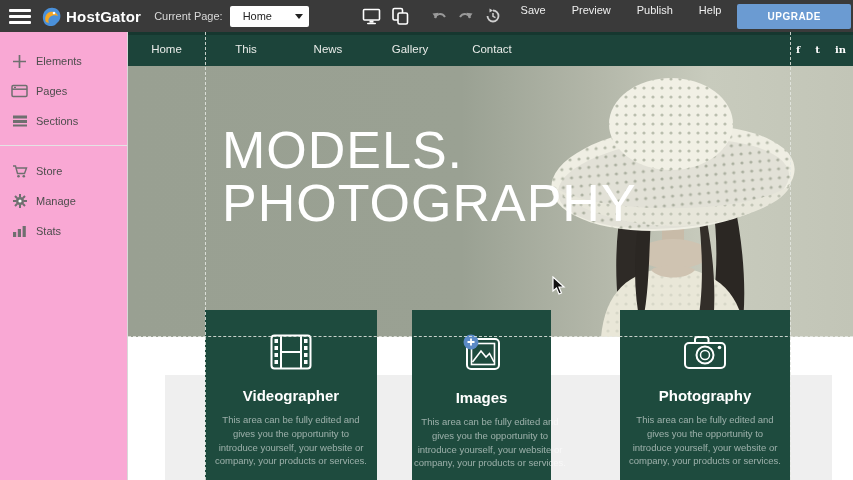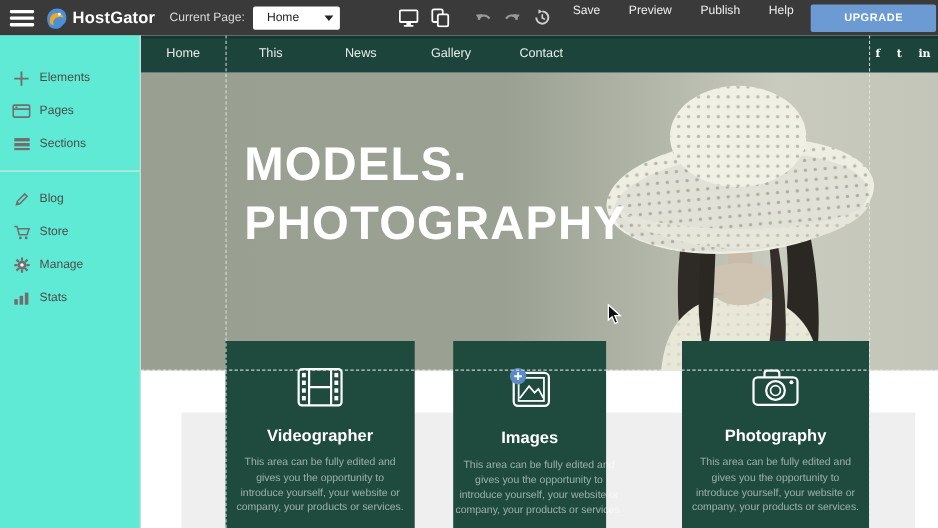--- a/index.html
+++ b/index.html
@@ -23,44 +23,44 @@
                         border-left:4px solid transparent; border-right:4px solid transparent;
                         border-top:5px solid #222; }
   .tb-right { margin-left:auto; display:flex; }
   .tb-ic { display:flex; align-items:center; justify-content:center; cursor:pointer; }
   .tb-act { color:#efefef; font-size:11px; cursor:pointer; }
   .upgrade-btn { background:#6b9bd2; color:#fff; font-size:10px; letter-spacing:.5px;
                  padding:7px 30px; border-radius:2px; margin-left:16px; margin-right:2px;
                  cursor:pointer; font-weight:bold; }
 
   
-  .sidebar { position:absolute; left:0; top:32px; width:128px; height:448px; background:#5eead4;
-             border-right:1px solid #d9d9d9; padding-top:24px; z-index:30; }
+  .sidebar { position:absolute; left:0; top:32px; width:128px; height:448px; background:#f9a8d4;
+             border-right:1px solid #d9d9d9; padding-top:14px; z-index:30; }
   .sb-item { height:30px; display:flex; align-items:center; padding-left:11px; cursor:pointer; }
   .sb-icon { width:17px; height:17px; display:flex; align-items:center; justify-content:center; }
   .sb-label { font-size:11px; color:#4d4d4d; margin-left:8px; }
   .sb-divider { height:1px; background:#e4e4e4; margin:9px 0 10px 0; }
 
   
   .canvas { position:absolute; left:128px; top:32px; width:725px; height:448px;
             overflow:hidden; background:#fff; }
 
   .site-nav { position:absolute; left:0; top:0; width:725px; height:34px; background:#1c443a;
               box-shadow:inset 0 3px 0 rgba(0,0,0,.18); display:flex; align-items:center; z-index:5; }
   .nav-item { width:82px; text-align:center; color:#e9ece9; font-size:11.5px; cursor:pointer; }
   .nav-item:first-child { width:77px; }
   .nav-social { position:absolute; right:7px; top:0; height:34px; display:flex;
                 align-items:center; gap:15px; }
   .soc { color:#fff; font-size:10px; font-weight:bold; cursor:pointer; font-family:"DejaVu Serif", serif; }
 
   .hero { position:absolute; left:0; top:34px; width:725px; height:271px;
           background:linear-gradient(90deg,#99a092 0%,#9aa193 46%,#b2b6a8 64%,#c8cbbd 80%,#c2c5b7 100%); }
   .hero-model { position:absolute; right:0; top:0; width:330px; height:271px; }
-  .hero-titles { position:absolute; left:94px; top:58px; color:#fff; font-weight:bold;
-                 font-size:43px; line-height:53px; letter-spacing:1px; }
+  .hero-titles { position:absolute; left:94px; top:58px; color:#fff; font-weight:normal;
+                 font-size:52px; line-height:53px; letter-spacing:1px; }
 
   .below { position:absolute; left:0; top:305px; width:725px; height:143px; background:#fff; }
   .gray-panel { position:absolute; left:37px; top:343px; width:667px; height:105px; background:#efefef; }
 
   .card { position:absolute; top:278px; height:170px; background:#1e4b3e; z-index:6;
           text-align:center; padding-top:24px; }
   .card-1 { left:77px;  width:172px; }
   .card-2 { left:284px; width:139px; }
   .card-3 { left:492px; width:170px; }
   .card-title { color:#fff; font-size:15px; margin-top:13px; font-weight:bold; }
@@ -172,29 +172,20 @@
           <rect x="1" y="6" width="14" height="3" fill="#6f6f6f"></rect>
           <rect x="1" y="10.5" width="14" height="2" fill="#6f6f6f"></rect>
         </svg>
       </span>
       <span class="sb-label">Sections</span>
     </div>
 
 
     <div class="sb-divider"></div>
 
-    <div class="sb-item">
-      <span class="sb-icon">
-        <svg width="15" height="15" viewBox="0 0 15 15">
-          <path d="M3 12 L3.8 9 L10.5 2.3 L12.7 4.5 L6 11.2 L3 12 Z" fill="none" stroke="#6f6f6f" stroke-width="1.4"></path>
-          <path d="M3 12 L3.8 9 L6 11.2 Z" fill="#6f6f6f"></path>
-        </svg>
-      </span>
-      <span class="sb-label">Blog</span>
-    </div>
 
     <div class="sb-item">
       <span class="sb-icon">
         <svg width="16" height="15" viewBox="0 0 16 15">
           <path d="M1 2 H3.5 L5.5 9.5 H12.5 L14.5 4 H4" fill="none" stroke="#6f6f6f" stroke-width="1.4"></path>
           <circle cx="6.5" cy="12.3" r="1.3" fill="#6f6f6f"></circle>
           <circle cx="11.8" cy="12.3" r="1.3" fill="#6f6f6f"></circle>
         </svg>
       </span>
       <span class="sb-label">Store</span>

